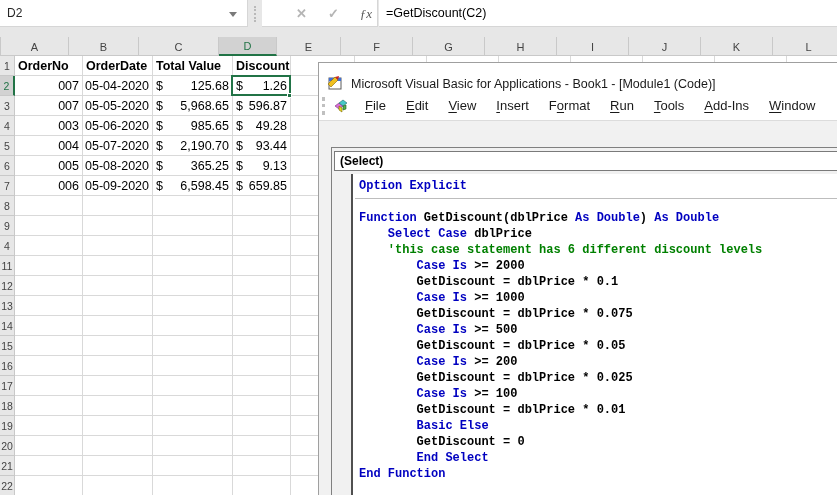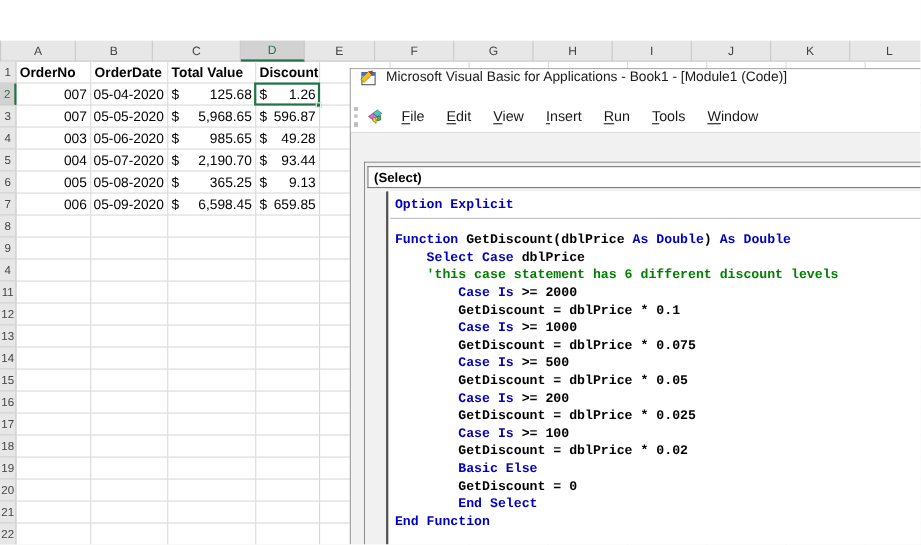--- a/index.html
+++ b/index.html
@@ -56,21 +56,21 @@
   .xcell.num { justify-content:flex-end; }
   .xcell.acct { justify-content:space-between; }
   .sel-box { position:absolute; border:2px solid #217346; background:transparent; z-index:3; }
   .sel-handle { position:absolute; width:5px; height:5px; background:#217346; border:1px solid #fff; z-index:4; }
   
   .vba {
     position:absolute; left:318px; top:62px; width:519px; height:433px;
     background:#f1f1f1; border-left:1px solid #9f9f9f; border-top:1px solid #9f9f9f;
   }
   .vba-title { position:absolute; left:0; top:0; right:0; height:28px; background:#fff;
-    display:flex; align-items:flex-start; padding-left:8px; }
+    display:flex; align-items:flex-end; padding-left:8px; }
   .vba-title .ttl { font-size:12.5px; color:#1a1a1a; margin-left:8px; white-space:nowrap; }
   .vba-menu { position:absolute; left:0; top:28px; right:0; height:30px; background:#fff;
     border-bottom:1px solid #dcdcdc; display:flex; align-items:center; }
   .menu-handle { width:4px; height:18px; border-left:3px dotted #c0c0c0; margin:0 5px 0 3px; }
   .menu-item { font-size:13px; color:#1a1a1a; padding:0 10px; line-height:30px; white-space:nowrap; }
   .menu-item u { text-decoration:underline; text-underline-offset:2px; }
   .code-pane {
     position:absolute; left:12px; top:84px; right:-2px; bottom:-2px;
     background:#fff; border-left:1px solid #808080; border-top:1px solid #808080;
   }
@@ -89,20 +89,35 @@
   .cl .kw { color:#0000c0; }
   .cl .id { color:#000000; }
   .cl .cm { color:#008000; }
   .proc-sep { position:absolute; left:23px; right:0; top:24px; height:1px; background:#bdbdbd; }
 </style>
 </head>
 <body>
 
 <div id="screen">
 
+  <div class="topbar">
+    <div class="namebox">
+      <span>D2</span>
+      <span class="dd-arrow"></span>
+    </div>
+    <div class="vdots"></div>
+    <div class="fbuttons">
+      <span class="fb fb-cancel">✕</span>
+      <span class="fb fb-enter">✓</span>
+      <span class="fb fb-fx">ƒx</span>
+    </div>
+    <div class="formulabar">
+      <span>=GetDiscount(C2)</span>
+    </div>
+  </div>
 
   <div class="grid">
     <div class="colhdr-row" id="colhdrs">
       <div class="corner"></div>
     <div class="colhdr" style="width: 68px;">A</div>
         <div class="colhdr" style="width: 70px;">B</div>
         <div class="colhdr" style="width: 80px;">C</div>
         <div class="colhdr sel" style="width: 58px;">D</div>
         <div class="colhdr" style="width: 64px;">E</div>
         <div class="colhdr" style="width: 72px;">F</div>
@@ -500,22 +515,24 @@
       <svg width="16" height="16" viewBox="0 0 16 16" style="margin:0 6px 0 2px;">
         <path d="M2 8 L6 5 L10 8 L6 11 Z" fill="#d86fd8" stroke="#7a2a7a" stroke-width="0.6"></path>
         <path d="M6 5 L10 2 L14 5 L10 8 Z" fill="#46c8c8" stroke="#206a6a" stroke-width="0.6"></path>
         <path d="M6 8 L9 10 L9 14 L6 12 Z" fill="#e8d820" stroke="#7a6a00" stroke-width="0.6"></path>
         <path d="M10 8 L13 7 L13 11 L10 12 Z" fill="#50b050" stroke="#205a20" stroke-width="0.6"></path>
       </svg>
     <span class="menu-item"><span></span><u>F</u><span>ile</span></span>
         <span class="menu-item"><span></span><u>E</u><span>dit</span></span>
         <span class="menu-item"><span></span><u>V</u><span>iew</span></span>
         <span class="menu-item"><span></span><u>I</u><span>nsert</span></span>
+        <span class="menu-item"><span>F</span><u>o</u><span>rmat</span></span>
         <span class="menu-item"><span></span><u>R</u><span>un</span></span>
         <span class="menu-item"><span></span><u>T</u><span>ools</span></span>
+        <span class="menu-item"><span></span><u>A</u><span>dd-Ins</span></span>
         <span class="menu-item"><span></span><u>W</u><span>indow</span></span>
       </div>
     <div class="code-pane">
       <div class="proc-bar">
         <div class="combo">
           <span>(Select)</span>
         </div>
       </div>
       <div class="code-area">
         <div class="margin-bar"></div>
@@ -528,21 +545,21 @@
             <div class="cl"><span class="cm">    'this case statement has 6 different discount levels</span></div>
             <div class="cl"><span class="id">        </span><span class="kw">Case Is</span><span class="id"> &gt;= 2000</span></div>
             <div class="cl"><span class="id">        GetDiscount = dblPrice * 0.1</span></div>
             <div class="cl"><span class="id">        </span><span class="kw">Case Is</span><span class="id"> &gt;= 1000</span></div>
             <div class="cl"><span class="id">        GetDiscount = dblPrice * 0.075</span></div>
             <div class="cl"><span class="id">        </span><span class="kw">Case Is</span><span class="id"> &gt;= 500</span></div>
             <div class="cl"><span class="id">        GetDiscount = dblPrice * 0.05</span></div>
             <div class="cl"><span class="id">        </span><span class="kw">Case Is</span><span class="id"> &gt;= 200</span></div>
             <div class="cl"><span class="id">        GetDiscount = dblPrice * 0.025</span></div>
             <div class="cl"><span class="id">        </span><span class="kw">Case Is</span><span class="id"> &gt;= 100</span></div>
-            <div class="cl"><span class="id">        GetDiscount = dblPrice * 0.02</span></div>
+            <div class="cl"><span class="id">        GetDiscount = dblPrice * 0.01</span></div>
             <div class="cl"><span class="id">        </span><span class="kw">Basic Else</span></div>
             <div class="cl"><span class="id">        GetDiscount = 0</span></div>
             <div class="cl"><span class="id">        </span><span class="kw">End Select</span></div>
             <div class="cl"><span class="kw">End Function</span></div>
           </div>
       </div>
     </div>
   </div>
 
 </div>

